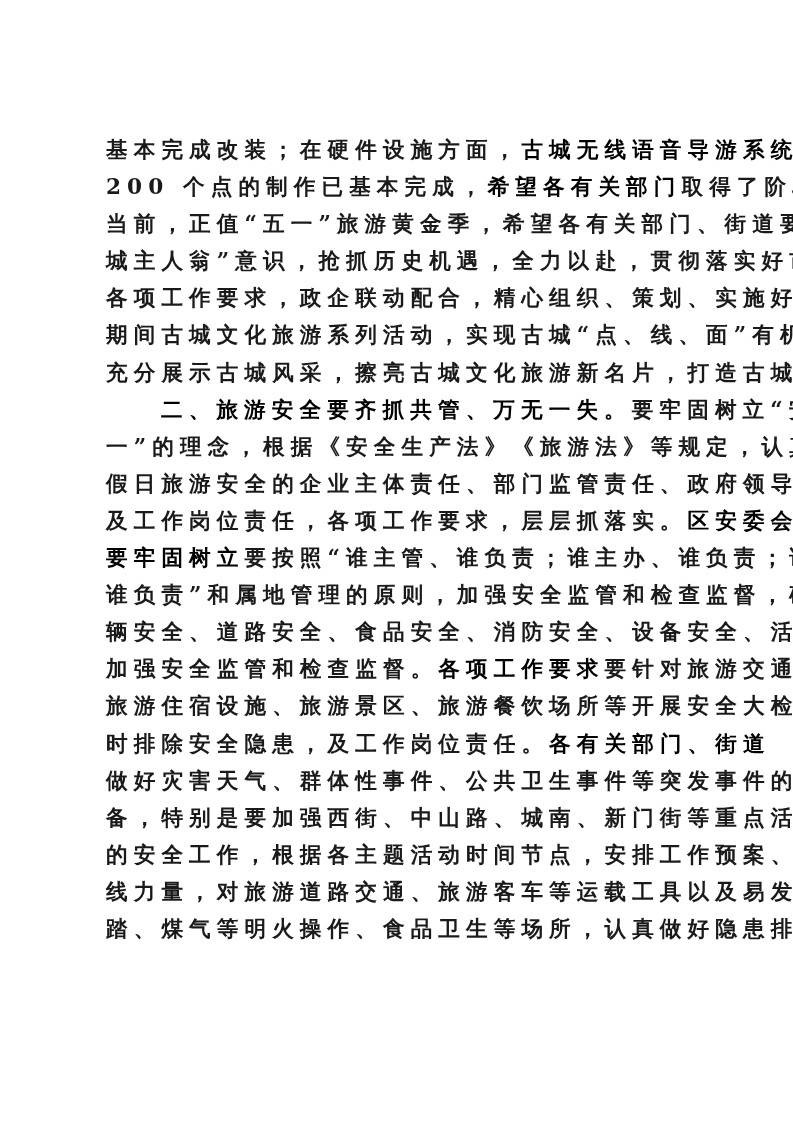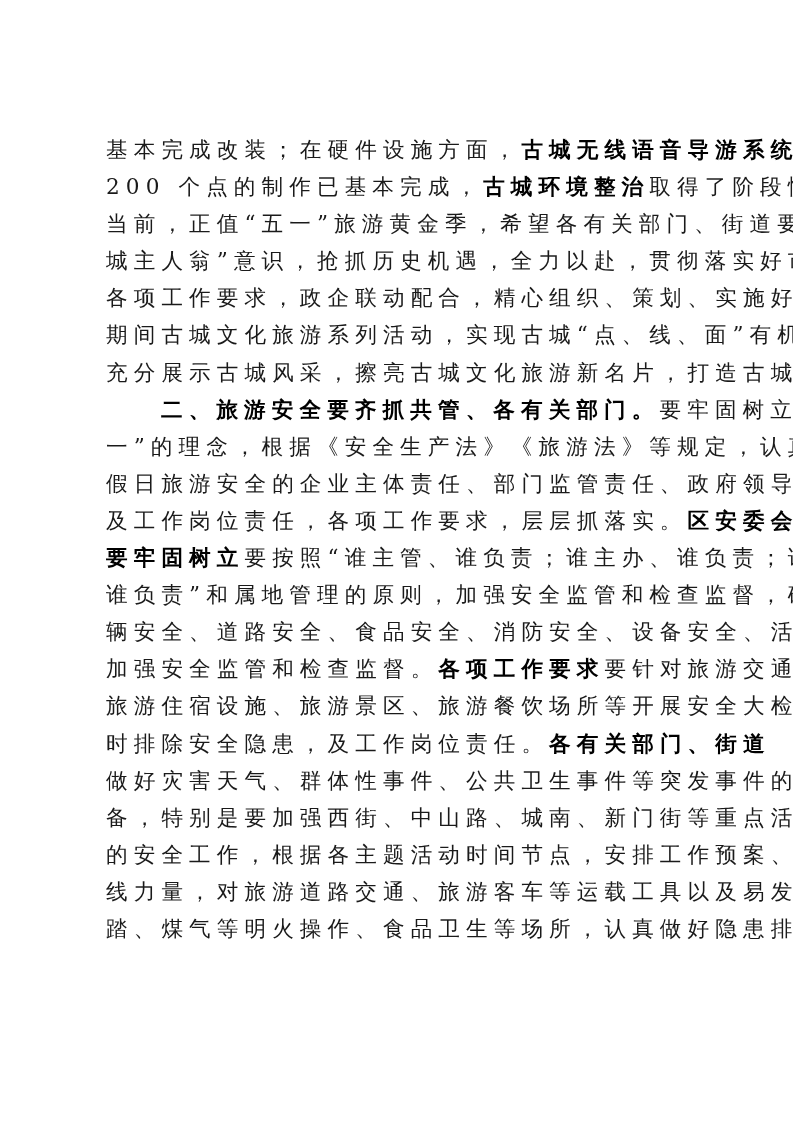--- a/index.html
+++ b/index.html
@@ -34,40 +34,40 @@
       line-height: 37.1px;
       font-size: 21.6px;
       white-space: nowrap;
       letter-spacing: 6.1px;
       display: block;
     }
     .line.indent {
       padding-left: 55px;
     }
     .seg {
-      font-weight: normal;
+      font-weight: bold;
     }
     .seg.bold {
       font-weight: bold;
       color: #000000;
     }
   </style>
 </head>
 <body>
 
 <div class="page">
   <div class="text-block" id="text-block">
       <div class="line"><span class="seg">基本完成改装；在硬件设施方面，</span><span class="seg bold">古城无线语音导游系统</span></div>
-      <div class="line"><span class="seg">200 个点的制作已基本完成，</span><span class="seg bold">古城环境整治</span><span class="seg">取得了阶段性成效。</span></div>
+      <div class="line"><span class="seg">200 个点的制作已基本完成，</span><span class="seg bold">希望各有关部门</span><span class="seg">取得了阶段性成效。</span></div>
       <div class="line"><span class="seg">当前，正值“五一”旅游黄金季，希望各有关部门、街道要有“古</span></div>
       <div class="line"><span class="seg">城主人翁”意识，抢抓历史机遇，全力以赴，贯彻落实好市政府</span></div>
       <div class="line"><span class="seg">各项工作要求，政企联动配合，精心组织、策划、实施好“五一”</span></div>
       <div class="line"><span class="seg">期间古城文化旅游系列活动，实现古城“点、线、面”有机串联，</span></div>
       <div class="line"><span class="seg">充分展示古城风采，擦亮古城文化旅游新名片，打造古城旅游的</span></div>
-      <div class="line indent"><span class="seg bold">二、旅游安全要齐抓共管、各有关部门。</span><span class="seg">要牢固树立“安全第</span></div>
+      <div class="line indent"><span class="seg bold">二、旅游安全要齐抓共管、万无一失。</span><span class="seg">要牢固树立“安全第</span></div>
       <div class="line"><span class="seg">一”的理念，根据《安全生产法》《旅游法》等规定，认真落实</span></div>
       <div class="line"><span class="seg">假日旅游安全的企业主体责任、部门监管责任、政府领导责任以</span></div>
       <div class="line"><span class="seg">及工作岗位责任，各项工作要求，层层抓落实。</span><span class="seg bold">区安委会、安监局</span></div>
       <div class="line"><span class="seg bold">要牢固树立</span><span class="seg">要按照“谁主管、谁负责；谁主办、谁负责；谁审批、</span></div>
       <div class="line"><span class="seg">谁负责”和属地管理的原则，加强安全监管和检查监督，确保车</span></div>
       <div class="line"><span class="seg">辆安全、道路安全、食品安全、消防安全、设备安全、活动安全，</span></div>
       <div class="line"><span class="seg">加强安全监管和检查监督。</span><span class="seg bold">各项工作要求</span><span class="seg">要针对旅游交通集散地、</span></div>
       <div class="line"><span class="seg">旅游住宿设施、旅游景区、旅游餐饮场所等开展安全大检查，及</span></div>
       <div class="line"><span class="seg">时排除安全隐患，及工作岗位责任。</span><span class="seg bold">各有关部门、街道</span></div>
       <div class="line"><span class="seg">做好灾害天气、群体性事件、公共卫生事件等突发事件的应急准</span></div>

